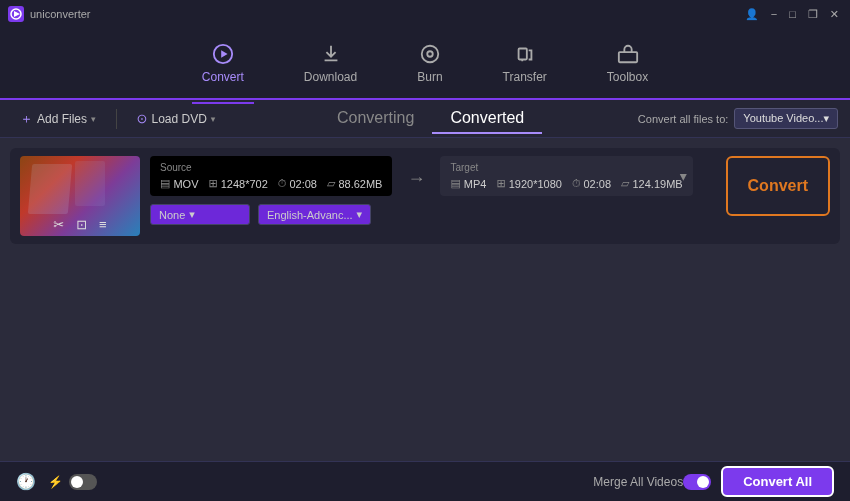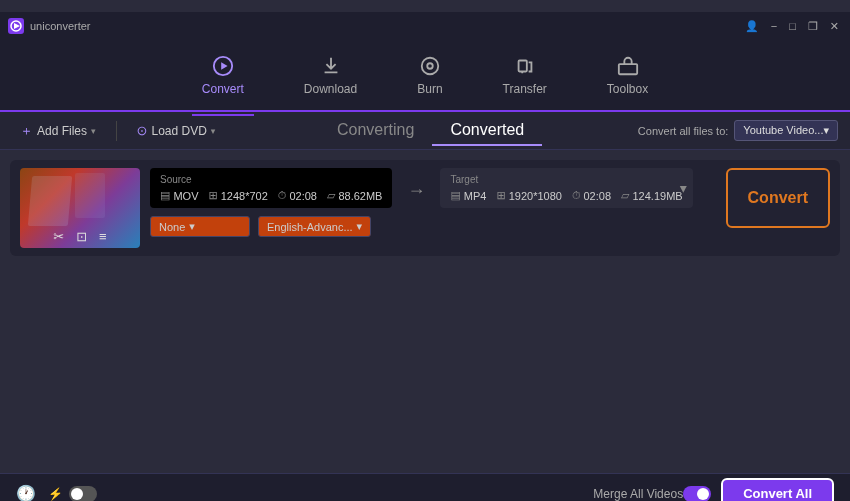--- a/index.html
+++ b/index.html
@@ -14,21 +14,20 @@
 
     
     #title-bar {
       height: 28px;
       background: #1e1e2e;
       display: flex;
       align-items: center;
       justify-content: space-between;
       padding: 0 8px;
       user-select: none;
-      margin-top: 12px;
     }
     #app-logo {
       display: flex;
       align-items: center;
       gap: 6px;
     }
     #app-logo-icon {
       width: 16px;
       height: 16px;
       background: #7c3aed;
@@ -303,21 +302,21 @@
     }
 
     
     #subtitle-row {
       display: flex;
       gap: 8px;
       margin-top: 8px;
       margin-left: 0;
     }
     .subtitle-select {
-      background: #c2410c;
+      background: #6d28d9;
       border: 1px solid #444466;
       color: #ccc;
       font-size: 11px;
       padding: 3px 8px;
       border-radius: 3px;
       cursor: pointer;
       display: flex;
       align-items: center;
       gap: 4px;
       min-width: 100px;

